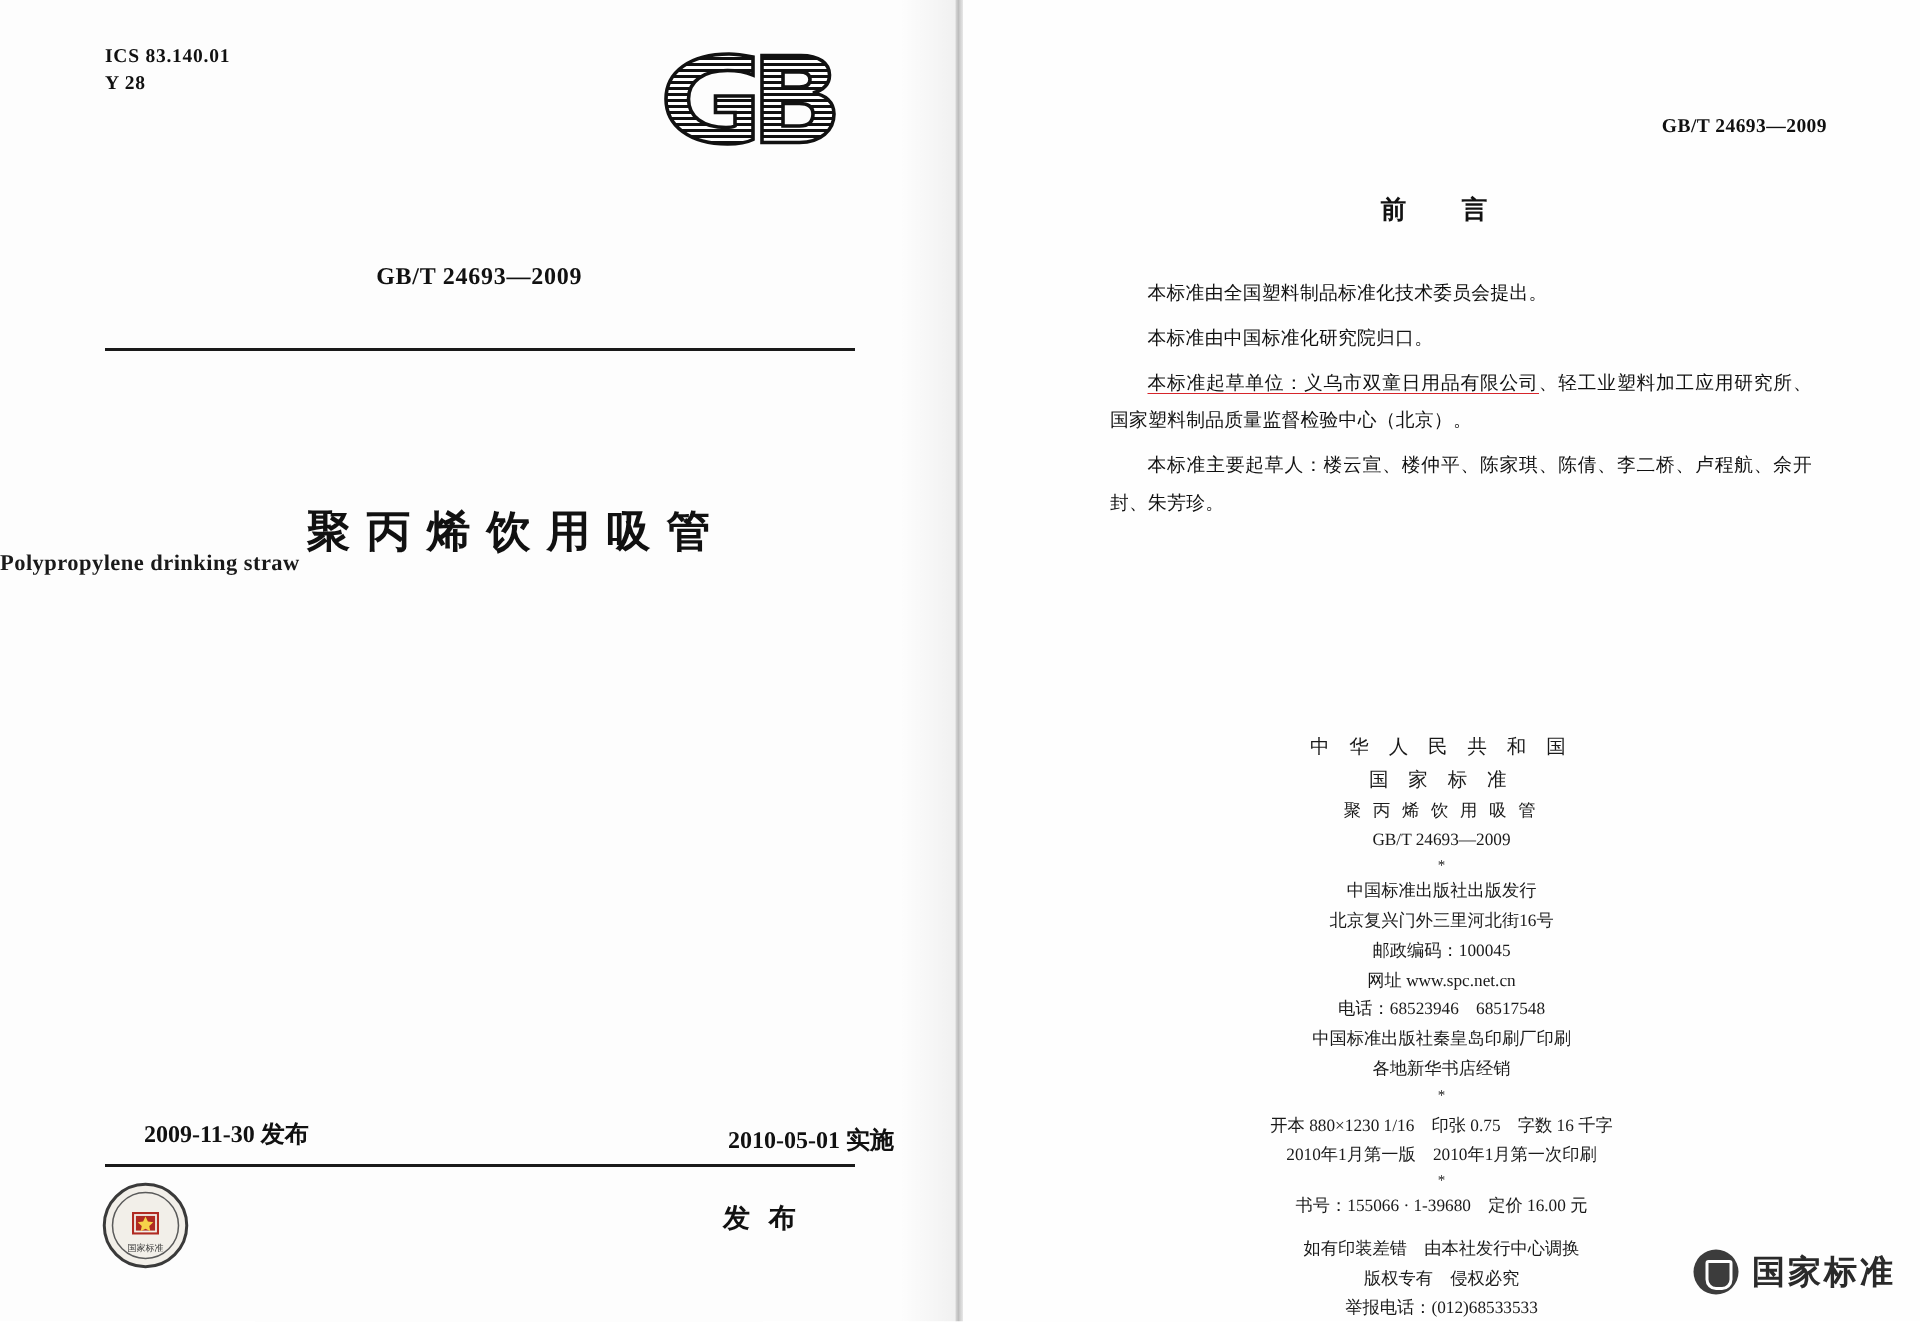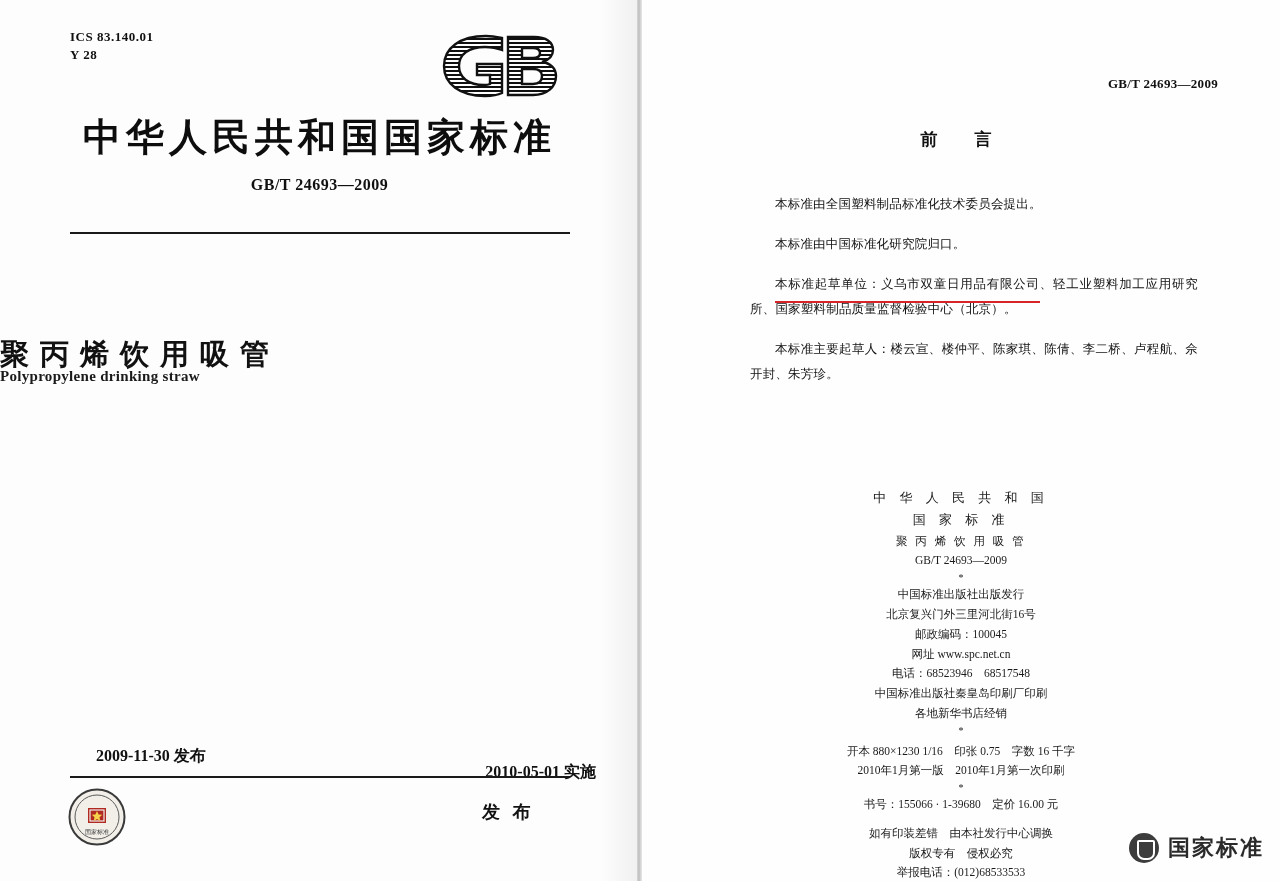--- a/index.html
+++ b/index.html
@@ -103,21 +103,21 @@
     width: 500px;
     height: 2px;
     background: #1a1a1a;
   }
 
   .doc-title-cn {
     position: absolute;
     left: 0;
     top: 335px;
     width: 689px;
-    text-align: left;
+    text-align: center;
     font-size: 29px;
     font-weight: bold;
     letter-spacing: 11px;
     color: #111;
   }
 
   .doc-title-en {
     position: absolute;
     left: 0;
     top: 368px;
@@ -141,21 +141,21 @@
     position: absolute;
     left: 0;
     top: 0;
     font-size: 16px;
     font-weight: bold;
     color: #111;
   }
   .date-right {
     position: absolute;
     right: 0;
-    top: 16px;
+    top: 4px;
     font-size: 16px;
     font-weight: bold;
     color: #111;
   }
   .rule-bottom {
     position: absolute;
     left: 70px;
     top: 776px;
     width: 500px;
     height: 2px;
@@ -214,32 +214,31 @@
     position: absolute;
     left: 93px;
     top: 178px;
     width: 478px;
     font-size: 12.5px;
     line-height: 2.0;
     color: #111;
     letter-spacing: 0.2px;
   }
   .r-body p {
-    margin: 15px;
+    margin: 5px;
     text-align: justify;
-    font-family: Liberation Mono, monospace;
   }
   .indent {
     text-indent: 25px;
   }
   .hl-underline {
     position: relative;
     display: inline;
     background: linear-gradient(to bottom, transparent 0 92%, #d6242a 92% 100%, transparent 100%);
-    padding-bottom: 11px;
+    padding-bottom: 1px;
   }
 
   .colophon {
     position: absolute;
     left: 0;
     top: 487px;
     width: 638px;
     text-align: center;
     font-size: 11.5px;
     line-height: 1.72;
@@ -331,21 +330,20 @@
 
           <path d="M56 6 C30 6 14 18 14 36 C14 54 30 66 55 66 C63 66 68 65 72 63 L72 34 L47 34 L47 45 L60 45 L60 54 C58 55 57 55 54 55 C39 55 29 48 29 36 C29 24 39 17 55 17 C62 17 67 18 72 20 L72 8 C67 7 62 6 56 6 Z" fill="url(#stripes)" stroke="#111111" stroke-width="2.4"></path>
 
           <path d="M78 7 L104 7 C116 7 123 12 123 20 C123 26 119 30 112 32 C120 33 126 38 126 46 C126 57 117 65 103 65 L78 65 Z
                    M92 18 L92 28 L103 28 C108 28 110 26 110 23 C110 20 108 18 103 18 Z
                    M92 39 L92 54 L103 54 C109 54 112 51 112 46 C112 41 109 39 103 39 Z" fill="url(#stripes)" stroke="#111111" stroke-width="2.4"></path>
         </g>
       </svg>
     </div>
 
-    <div class="cn-title">中华人民共和国国家标准</div>
     <div class="std-no">GB/T 24693—2009</div>
 
     <div class="rule-top"></div>
 
     <div class="doc-title-cn">聚丙烯饮用吸管</div>
     <div class="doc-title-en">Polypropylene drinking straw</div>
 
     <div class="date-row">
       <div class="date-left">2009-11-30 发布</div>
       <div class="date-right">2010-05-01 实施</div>

